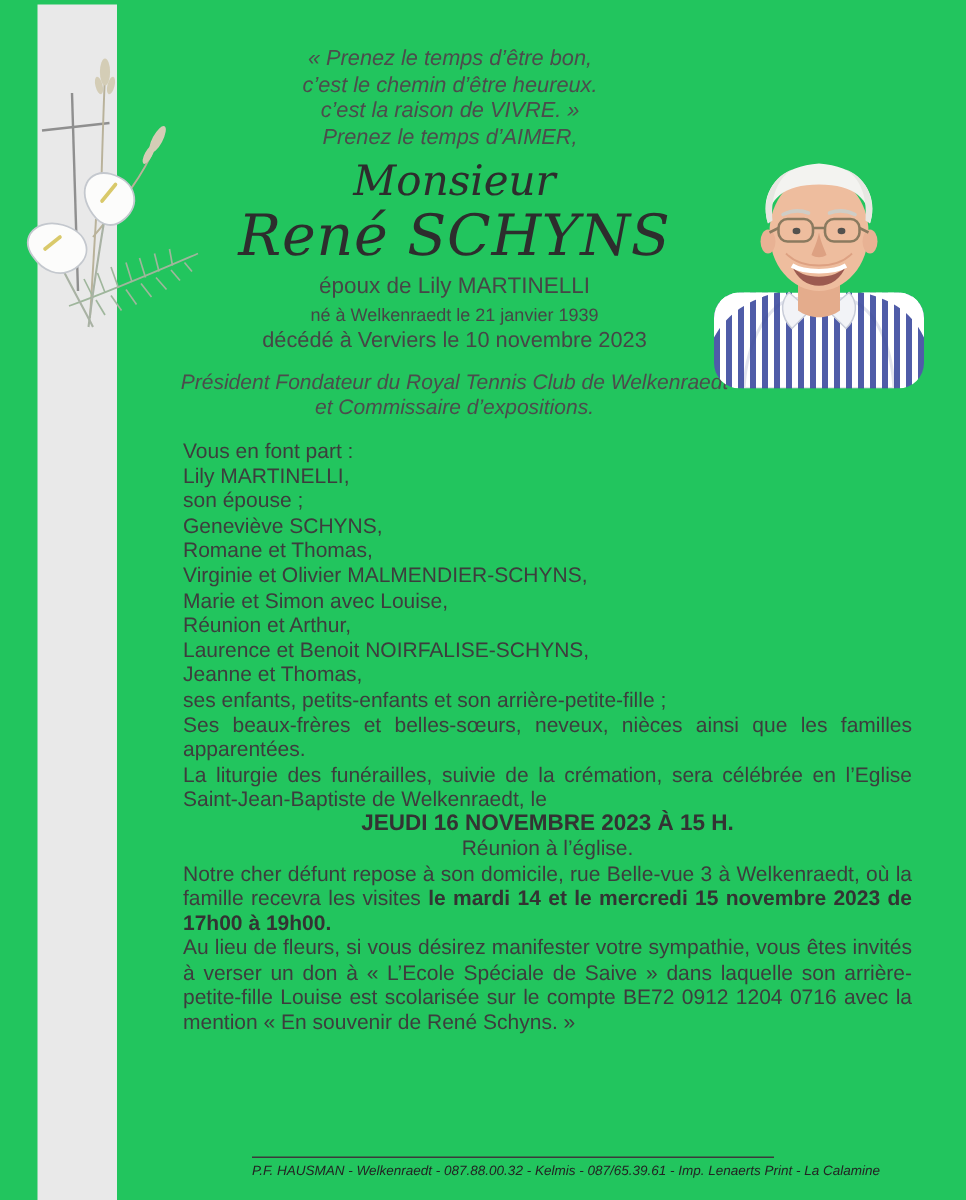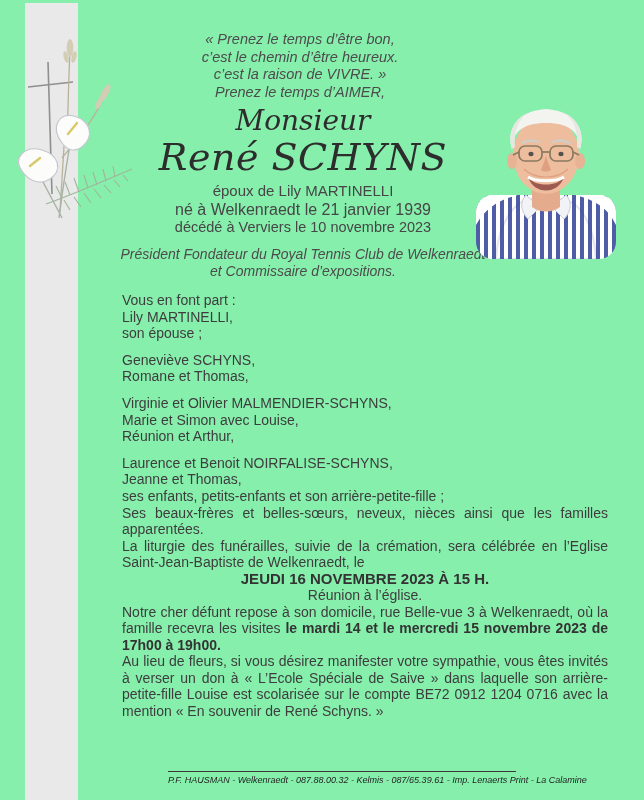--- a/index.html
+++ b/index.html
@@ -1,49 +1,49 @@
 <!DOCTYPE html>
 <html><head>
 <meta charset="utf-8">
 <style>
   html,body{margin:0;padding:0;}
   body{
     width:644px;height:800px;background:#ffffff;position:relative;overflow:hidden;
     font-family:"Liberation Sans", sans-serif;color:#3d3d3d;
     -webkit-font-smoothing:antialiased;
   }
-  .page{position:relative;width:644px;height:800px;background:#86efac;}
+  .page{position:relative;width:644px;height:800px;background:#22c55e;}
 
   
   .band{position:absolute;left:25px;top:3px;width:53px;height:797px;background:#e9e9e9;}
   .floral{position:absolute;left:4px;top:26px;width:150px;height:205px;}
 
   
   .quote{position:absolute;top:31px;left:110px;width:380px;text-align:center;
     font-style:italic;font-size:14.5px;line-height:17.5px;color:#4c4c4c;}
 
   
   .hdr{position:absolute;top:105px;left:103px;width:400px;text-align:center;}
   .hdr-title{font-family:"DejaVu Serif", serif;font-style:italic;font-size:28px;line-height:32px;color:#2d2d2d;}
   .hdr-name{font-family:"DejaVu Serif", serif;font-style:italic;font-size:38px;line-height:41px;color:#2d2d2d;letter-spacing:.5px;}
   .hdr-spouse{font-size:15px;line-height:17px;margin-top:4px;color:#464646;}
-  .hdr-birth{font-size:16px;line-height:16.5px;margin-top:3px;color:#464646;}
+  .hdr-birth{font-size:12px;line-height:16.5px;margin-top:3px;color:#464646;}
   .hdr-death{font-size:14.5px;line-height:16.5px;color:#464646;}
   .hdr-roles{font-style:italic;font-size:14px;line-height:17px;margin-top:11px;color:#4c4c4c;}
 
   
   .photo{position:absolute;left:468px;top:103px;width:156px;height:162px;}
 
   
   .bd{position:absolute;left:122px;top:292px;width:486px;font-size:14px;line-height:16.6px;color:#3d3d3d;}
   .bd p{margin:0;}
   .intro{margin:0;}
   .name-line{margin-top:8px;}
   .right-note{margin-top:1px;}
-  .entry{margin-top:10px;}
+  .entry{margin-top:0;}
   .child-line{margin-left:20px;}
   .para{margin-top:8px;text-align:justify;}
   .para-tight{margin-top:7px;text-align:justify;}
   .date-line{text-align:center;font-weight:bold;font-size:15px;line-height:16px;margin-top:12px;color:#333;}
   .meeting-line{text-align:center;margin-top:8px;}
   b{color:#333;}
 
   
   .footer{position:absolute;left:168px;top:771px;width:348px;border-top:1.5px solid #3a3a3a;
     padding-top:2.5px;text-align:center;font-size:9px;font-style:italic;color:#232323;white-space:nowrap;}

